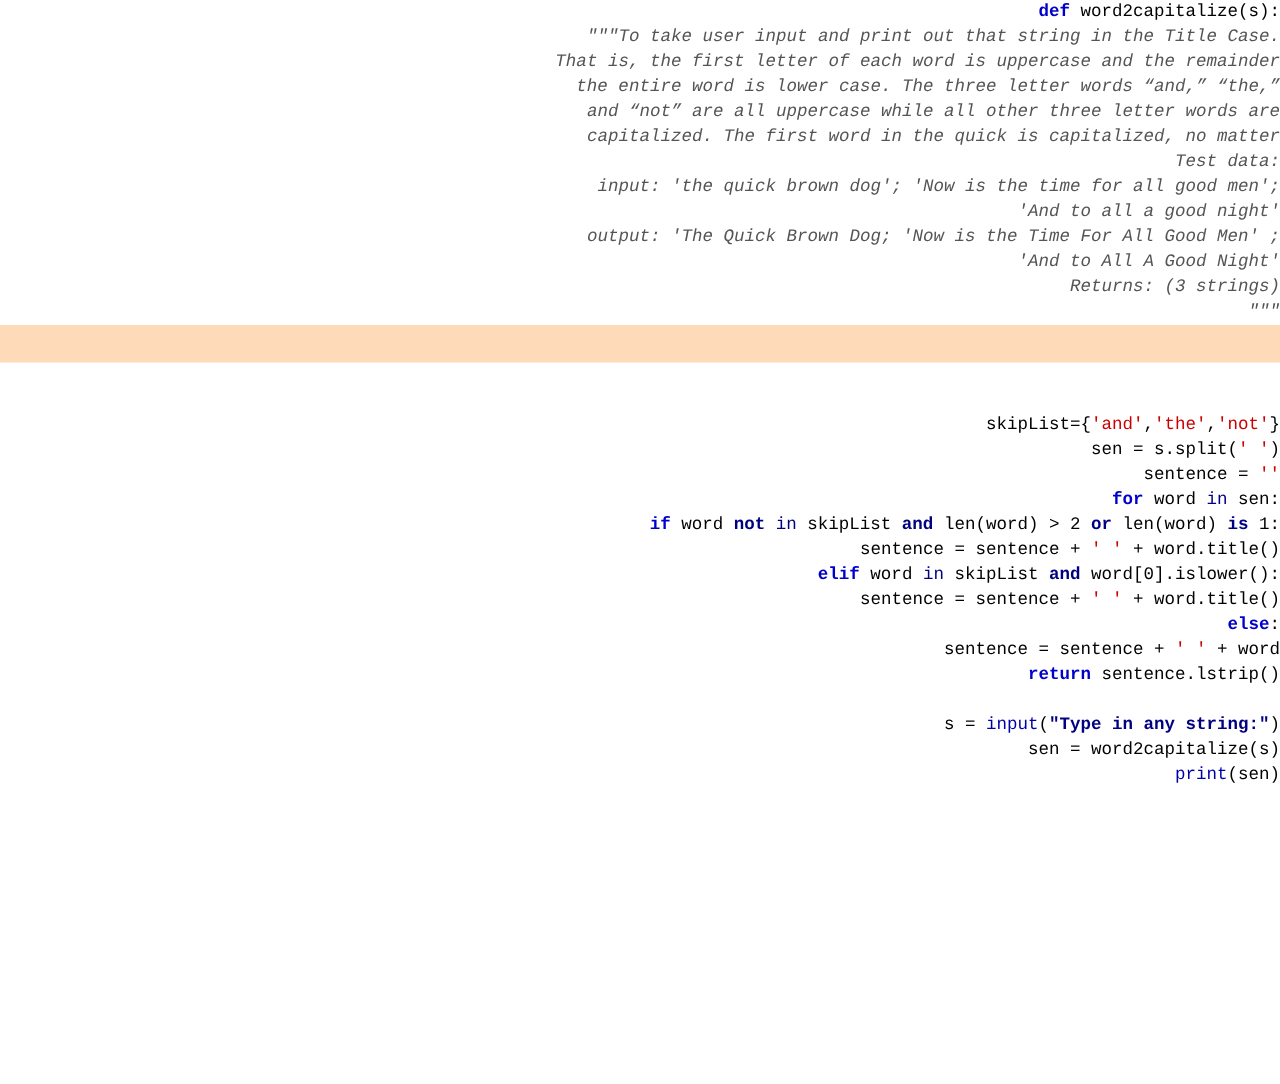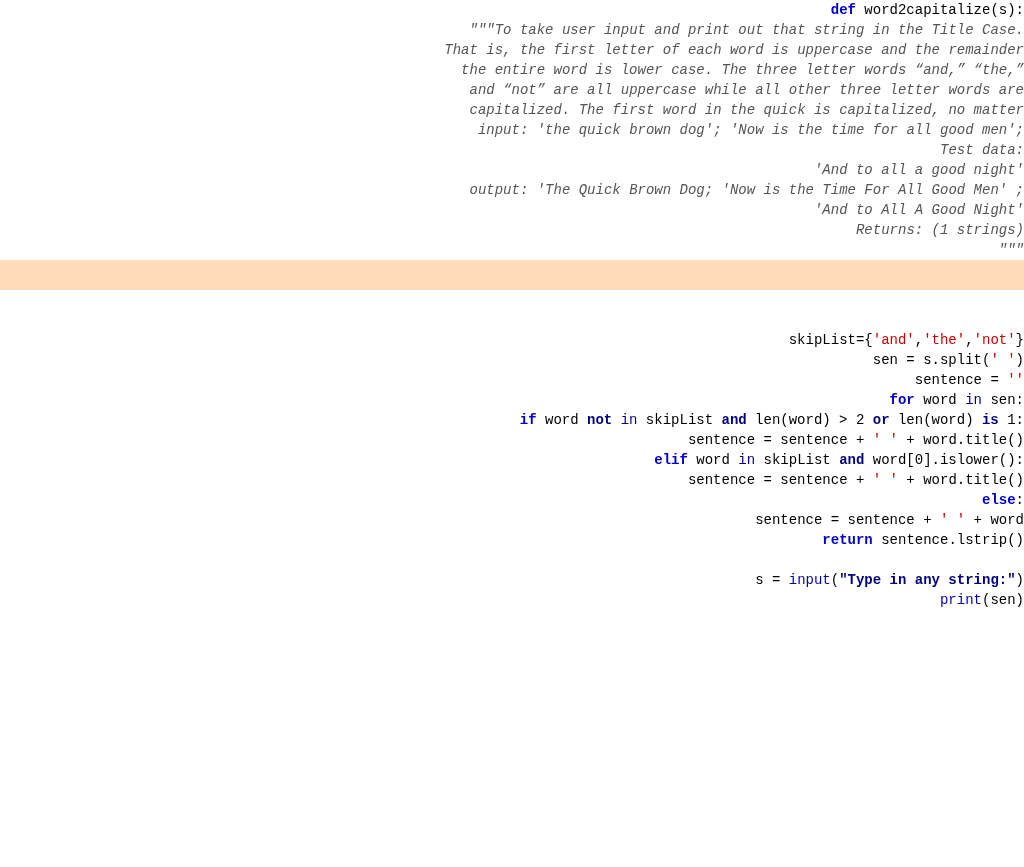--- a/index.html
+++ b/index.html
@@ -31,37 +31,38 @@
 <body>
 
 <div class="code-container">
 
 <div style="font-family: &quot;Courier New&quot;, Courier, monospace; font-size: 14px; line-height: 20px; white-space: pre; padding-left: 10px; display: block; min-height: 20px;"><span style="font-family: &quot;Courier New&quot;, Courier, monospace; font-size: 14px; color: rgb(0, 0, 204); font-weight: bold;">def </span><span style="font-family: &quot;Courier New&quot;, Courier, monospace; font-size: 14px; color: rgb(0, 0, 0);">word2capitalize(s):</span></div>
     <div style="font-family: &quot;Courier New&quot;, Courier, monospace; font-size: 14px; line-height: 20px; white-space: pre; padding-left: 58px; display: block; min-height: 20px;"><span style="font-family: &quot;Courier New&quot;, Courier, monospace; font-size: 14px; color: rgb(85, 85, 85); font-style: italic;">"""To take user input and print out that string in the Title Case.</span></div>
     <div style="font-family: &quot;Courier New&quot;, Courier, monospace; font-size: 14px; line-height: 20px; white-space: pre; padding-left: 58px; display: block; min-height: 20px;"><span style="font-family: &quot;Courier New&quot;, Courier, monospace; font-size: 14px; color: rgb(85, 85, 85); font-style: italic;">That is, the first letter of each word is uppercase and the remainder</span></div>
     <div style="font-family: &quot;Courier New&quot;, Courier, monospace; font-size: 14px; line-height: 20px; white-space: pre; padding-left: 58px; display: block; min-height: 20px;"><span style="font-family: &quot;Courier New&quot;, Courier, monospace; font-size: 14px; color: rgb(85, 85, 85); font-style: italic;">the entire word is lower case. The three letter words “and,” “the,”</span></div>
     <div style="font-family: &quot;Courier New&quot;, Courier, monospace; font-size: 14px; line-height: 20px; white-space: pre; padding-left: 58px; display: block; min-height: 20px;"><span style="font-family: &quot;Courier New&quot;, Courier, monospace; font-size: 14px; color: rgb(85, 85, 85); font-style: italic;">and “not” are all uppercase while all other three letter words are</span></div>
     <div style="font-family: &quot;Courier New&quot;, Courier, monospace; font-size: 14px; line-height: 20px; white-space: pre; padding-left: 58px; display: block; min-height: 20px;"><span style="font-family: &quot;Courier New&quot;, Courier, monospace; font-size: 14px; color: rgb(85, 85, 85); font-style: italic;">capitalized. The first word in the quick is capitalized, no matter</span></div>
+    <div style="font-family: &quot;Courier New&quot;, Courier, monospace; font-size: 14px; line-height: 20px; white-space: pre; padding-left: 106px; display: block; min-height: 20px;"><span style="font-family: &quot;Courier New&quot;, Courier, monospace; font-size: 14px; color: rgb(85, 85, 85); font-style: italic;">Test data:</span></div>
     <div style="font-family: &quot;Courier New&quot;, Courier, monospace; font-size: 14px; line-height: 20px; white-space: pre; padding-left: 106px; display: block; min-height: 20px;"><span style="font-family: &quot;Courier New&quot;, Courier, monospace; font-size: 14px; color: rgb(85, 85, 85); font-style: italic;">input: 'the quick brown dog'; 'Now is the time for all good men';</span></div>
-    <div style="font-family: &quot;Courier New&quot;, Courier, monospace; font-size: 14px; line-height: 20px; white-space: pre; padding-left: 106px; display: block; min-height: 20px;"><span style="font-family: &quot;Courier New&quot;, Courier, monospace; font-size: 14px; color: rgb(85, 85, 85); font-style: italic;">Test data:</span></div>
     <div style="font-family: &quot;Courier New&quot;, Courier, monospace; font-size: 14px; line-height: 20px; white-space: pre; padding-left: 106px; display: block; min-height: 20px;"><span style="font-family: &quot;Courier New&quot;, Courier, monospace; font-size: 14px; color: rgb(85, 85, 85); font-style: italic;">'And to all a good night'</span></div>
     <div style="font-family: &quot;Courier New&quot;, Courier, monospace; font-size: 14px; line-height: 20px; white-space: pre; padding-left: 106px; display: block; min-height: 20px;"><span style="font-family: &quot;Courier New&quot;, Courier, monospace; font-size: 14px; color: rgb(85, 85, 85); font-style: italic;">output: 'The Quick Brown Dog; 'Now is the Time For All Good Men' ;</span></div>
     <div style="font-family: &quot;Courier New&quot;, Courier, monospace; font-size: 14px; line-height: 20px; white-space: pre; padding-left: 106px; display: block; min-height: 20px;"><span style="font-family: &quot;Courier New&quot;, Courier, monospace; font-size: 14px; color: rgb(85, 85, 85); font-style: italic;">'And to All A Good Night'</span></div>
-    <div style="font-family: &quot;Courier New&quot;, Courier, monospace; font-size: 14px; line-height: 20px; white-space: pre; padding-left: 106px; display: block; min-height: 20px;"><span style="font-family: &quot;Courier New&quot;, Courier, monospace; font-size: 14px; color: rgb(85, 85, 85); font-style: italic;">Returns: (1 strings)</span></div>
+    <div style="font-family: &quot;Courier New&quot;, Courier, monospace; font-size: 14px; line-height: 20px; white-space: pre; padding-left: 106px; display: block; min-height: 20px;"><span style="font-family: &quot;Courier New&quot;, Courier, monospace; font-size: 14px; color: rgb(85, 85, 85); font-style: italic;">Returns: (3 strings)</span></div>
     <div style="font-family: &quot;Courier New&quot;, Courier, monospace; font-size: 14px; line-height: 20px; white-space: pre; padding-left: 106px; display: block; min-height: 20px;"><span style="font-family: &quot;Courier New&quot;, Courier, monospace; font-size: 14px; color: rgb(85, 85, 85); font-style: italic;">"""</span></div>
     <div style="font-family: &quot;Courier New&quot;, Courier, monospace; font-size: 14px; line-height: 20px; white-space: pre; padding-left: 0px; display: block; min-height: 20px; background-color: rgb(255, 218, 185); height: 30px;"></div>
     <div style="font-family: &quot;Courier New&quot;, Courier, monospace; font-size: 14px; line-height: 20px; white-space: pre; padding-left: 10px; display: block; min-height: 20px;">&nbsp;</div>
     <div style="font-family: &quot;Courier New&quot;, Courier, monospace; font-size: 14px; line-height: 20px; white-space: pre; padding-left: 10px; display: block; min-height: 20px;">&nbsp;</div>
     <div style="font-family: &quot;Courier New&quot;, Courier, monospace; font-size: 14px; line-height: 20px; white-space: pre; padding-left: 58px; display: block; min-height: 20px;"><span style="font-family: &quot;Courier New&quot;, Courier, monospace; font-size: 14px; color: rgb(0, 0, 0);">skipList={</span><span style="font-family: &quot;Courier New&quot;, Courier, monospace; font-size: 14px; color: rgb(204, 0, 0);">'and'</span><span style="font-family: &quot;Courier New&quot;, Courier, monospace; font-size: 14px; color: rgb(0, 0, 0);">,</span><span style="font-family: &quot;Courier New&quot;, Courier, monospace; font-size: 14px; color: rgb(204, 0, 0);">'the'</span><span style="font-family: &quot;Courier New&quot;, Courier, monospace; font-size: 14px; color: rgb(0, 0, 0);">,</span><span style="font-family: &quot;Courier New&quot;, Courier, monospace; font-size: 14px; color: rgb(204, 0, 0);">'not'</span><span style="font-family: &quot;Courier New&quot;, Courier, monospace; font-size: 14px; color: rgb(0, 0, 0);">}</span></div>
     <div style="font-family: &quot;Courier New&quot;, Courier, monospace; font-size: 14px; line-height: 20px; white-space: pre; padding-left: 58px; display: block; min-height: 20px;"><span style="font-family: &quot;Courier New&quot;, Courier, monospace; font-size: 14px; color: rgb(0, 0, 0);">sen = s.split(</span><span style="font-family: &quot;Courier New&quot;, Courier, monospace; font-size: 14px; color: rgb(204, 0, 0);">' '</span><span style="font-family: &quot;Courier New&quot;, Courier, monospace; font-size: 14px; color: rgb(0, 0, 0);">)</span></div>
     <div style="font-family: &quot;Courier New&quot;, Courier, monospace; font-size: 14px; line-height: 20px; white-space: pre; padding-left: 58px; display: block; min-height: 20px;"><span style="font-family: &quot;Courier New&quot;, Courier, monospace; font-size: 14px; color: rgb(0, 0, 0);">sentence = </span><span style="font-family: &quot;Courier New&quot;, Courier, monospace; font-size: 14px; color: rgb(204, 0, 0);">''</span></div>
     <div style="font-family: &quot;Courier New&quot;, Courier, monospace; font-size: 14px; line-height: 20px; white-space: pre; padding-left: 58px; display: block; min-height: 20px;"><span style="font-family: &quot;Courier New&quot;, Courier, monospace; font-size: 14px; color: rgb(0, 0, 204); font-weight: bold;">for </span><span style="font-family: &quot;Courier New&quot;, Courier, monospace; font-size: 14px; color: rgb(0, 0, 0);">word </span><span style="font-family: &quot;Courier New&quot;, Courier, monospace; font-size: 14px; color: rgb(0, 0, 128);">in</span><span style="font-family: &quot;Courier New&quot;, Courier, monospace; font-size: 14px; color: rgb(0, 0, 0);"> sen:</span></div>
     <div style="font-family: &quot;Courier New&quot;, Courier, monospace; font-size: 14px; line-height: 20px; white-space: pre; padding-left: 106px; display: block; min-height: 20px;"><span style="font-family: &quot;Courier New&quot;, Courier, monospace; font-size: 14px; color: rgb(0, 0, 204); font-weight: bold;">if </span><span style="font-family: &quot;Courier New&quot;, Courier, monospace; font-size: 14px; color: rgb(0, 0, 0);">word </span><span style="font-family: &quot;Courier New&quot;, Courier, monospace; font-size: 14px; color: rgb(0, 0, 128); font-weight: bold;">not</span><span style="font-family: &quot;Courier New&quot;, Courier, monospace; font-size: 14px; color: rgb(0, 0, 0);"> </span><span style="font-family: &quot;Courier New&quot;, Courier, monospace; font-size: 14px; color: rgb(0, 0, 128);">in</span><span style="font-family: &quot;Courier New&quot;, Courier, monospace; font-size: 14px; color: rgb(0, 0, 0);"> skipList </span><span style="font-family: &quot;Courier New&quot;, Courier, monospace; font-size: 14px; color: rgb(0, 0, 128); font-weight: bold;">and</span><span style="font-family: &quot;Courier New&quot;, Courier, monospace; font-size: 14px; color: rgb(0, 0, 0);"> len(word) &gt; 2 </span><span style="font-family: &quot;Courier New&quot;, Courier, monospace; font-size: 14px; color: rgb(0, 0, 128); font-weight: bold;">or</span><span style="font-family: &quot;Courier New&quot;, Courier, monospace; font-size: 14px; color: rgb(0, 0, 0);"> len(word) </span><span style="font-family: &quot;Courier New&quot;, Courier, monospace; font-size: 14px; color: rgb(0, 0, 128); font-weight: bold;">is</span><span style="font-family: &quot;Courier New&quot;, Courier, monospace; font-size: 14px; color: rgb(0, 0, 0);"> 1:</span></div>
     <div style="font-family: &quot;Courier New&quot;, Courier, monospace; font-size: 14px; line-height: 20px; white-space: pre; padding-left: 154px; display: block; min-height: 20px;"><span style="font-family: &quot;Courier New&quot;, Courier, monospace; font-size: 14px; color: rgb(0, 0, 0);">sentence = sentence + </span><span style="font-family: &quot;Courier New&quot;, Courier, monospace; font-size: 14px; color: rgb(204, 0, 0);">' '</span><span style="font-family: &quot;Courier New&quot;, Courier, monospace; font-size: 14px; color: rgb(0, 0, 0);"> + word.title()</span></div>
     <div style="font-family: &quot;Courier New&quot;, Courier, monospace; font-size: 14px; line-height: 20px; white-space: pre; padding-left: 106px; display: block; min-height: 20px;"><span style="font-family: &quot;Courier New&quot;, Courier, monospace; font-size: 14px; color: rgb(0, 0, 204); font-weight: bold;">elif </span><span style="font-family: &quot;Courier New&quot;, Courier, monospace; font-size: 14px; color: rgb(0, 0, 0);">word </span><span style="font-family: &quot;Courier New&quot;, Courier, monospace; font-size: 14px; color: rgb(0, 0, 128);">in</span><span style="font-family: &quot;Courier New&quot;, Courier, monospace; font-size: 14px; color: rgb(0, 0, 0);"> skipList </span><span style="font-family: &quot;Courier New&quot;, Courier, monospace; font-size: 14px; color: rgb(0, 0, 128); font-weight: bold;">and</span><span style="font-family: &quot;Courier New&quot;, Courier, monospace; font-size: 14px; color: rgb(0, 0, 0);"> word[0].islower():</span></div>
     <div style="font-family: &quot;Courier New&quot;, Courier, monospace; font-size: 14px; line-height: 20px; white-space: pre; padding-left: 154px; display: block; min-height: 20px;"><span style="font-family: &quot;Courier New&quot;, Courier, monospace; font-size: 14px; color: rgb(0, 0, 0);">sentence = sentence + </span><span style="font-family: &quot;Courier New&quot;, Courier, monospace; font-size: 14px; color: rgb(204, 0, 0);">' '</span><span style="font-family: &quot;Courier New&quot;, Courier, monospace; font-size: 14px; color: rgb(0, 0, 0);"> + word.title()</span></div>
     <div style="font-family: &quot;Courier New&quot;, Courier, monospace; font-size: 14px; line-height: 20px; white-space: pre; padding-left: 106px; display: block; min-height: 20px;"><span style="font-family: &quot;Courier New&quot;, Courier, monospace; font-size: 14px; color: rgb(0, 0, 204); font-weight: bold;">else</span><span style="font-family: &quot;Courier New&quot;, Courier, monospace; font-size: 14px; color: rgb(0, 0, 0);">:</span></div>
     <div style="font-family: &quot;Courier New&quot;, Courier, monospace; font-size: 14px; line-height: 20px; white-space: pre; padding-left: 154px; display: block; min-height: 20px;"><span style="font-family: &quot;Courier New&quot;, Courier, monospace; font-size: 14px; color: rgb(0, 0, 0);">sentence = sentence + </span><span style="font-family: &quot;Courier New&quot;, Courier, monospace; font-size: 14px; color: rgb(204, 0, 0);">' '</span><span style="font-family: &quot;Courier New&quot;, Courier, monospace; font-size: 14px; color: rgb(0, 0, 0);"> + word</span></div>
     <div style="font-family: &quot;Courier New&quot;, Courier, monospace; font-size: 14px; line-height: 20px; white-space: pre; padding-left: 58px; display: block; min-height: 20px;"><span style="font-family: &quot;Courier New&quot;, Courier, monospace; font-size: 14px; color: rgb(0, 0, 204); font-weight: bold;">return </span><span style="font-family: &quot;Courier New&quot;, Courier, monospace; font-size: 14px; color: rgb(0, 0, 0);">sentence.lstrip()</span></div>
     <div style="font-family: &quot;Courier New&quot;, Courier, monospace; font-size: 14px; line-height: 20px; white-space: pre; padding-left: 10px; display: block; min-height: 20px;">&nbsp;</div>
     <div style="font-family: &quot;Courier New&quot;, Courier, monospace; font-size: 14px; line-height: 20px; white-space: pre; padding-left: 10px; display: block; min-height: 20px;"><span style="font-family: &quot;Courier New&quot;, Courier, monospace; font-size: 14px; color: rgb(0, 0, 0);">s = </span><span style="font-family: &quot;Courier New&quot;, Courier, monospace; font-size: 14px; color: rgb(0, 0, 170);">input</span><span style="font-family: &quot;Courier New&quot;, Courier, monospace; font-size: 14px; color: rgb(0, 0, 0);">(</span><span style="font-family: &quot;Courier New&quot;, Courier, monospace; font-size: 14px; color: rgb(0, 0, 128); font-weight: bold;">"Type in any string:"</span><span style="font-family: &quot;Courier New&quot;, Courier, monospace; font-size: 14px; color: rgb(0, 0, 0);">)</span></div>
+    <div style="font-family: &quot;Courier New&quot;, Courier, monospace; font-size: 14px; line-height: 20px; white-space: pre; padding-left: 10px; display: block; min-height: 20px;"><span style="font-family: &quot;Courier New&quot;, Courier, monospace; font-size: 14px; color: rgb(0, 0, 0);">sen = word2capitalize(s)</span></div>
     <div style="font-family: &quot;Courier New&quot;, Courier, monospace; font-size: 14px; line-height: 20px; white-space: pre; padding-left: 10px; display: block; min-height: 20px;"><span style="font-family: &quot;Courier New&quot;, Courier, monospace; font-size: 14px; color: rgb(0, 0, 170);">print</span><span style="font-family: &quot;Courier New&quot;, Courier, monospace; font-size: 14px; color: rgb(0, 0, 0);">(sen)</span></div>
   </div>
 
 </body></html>

